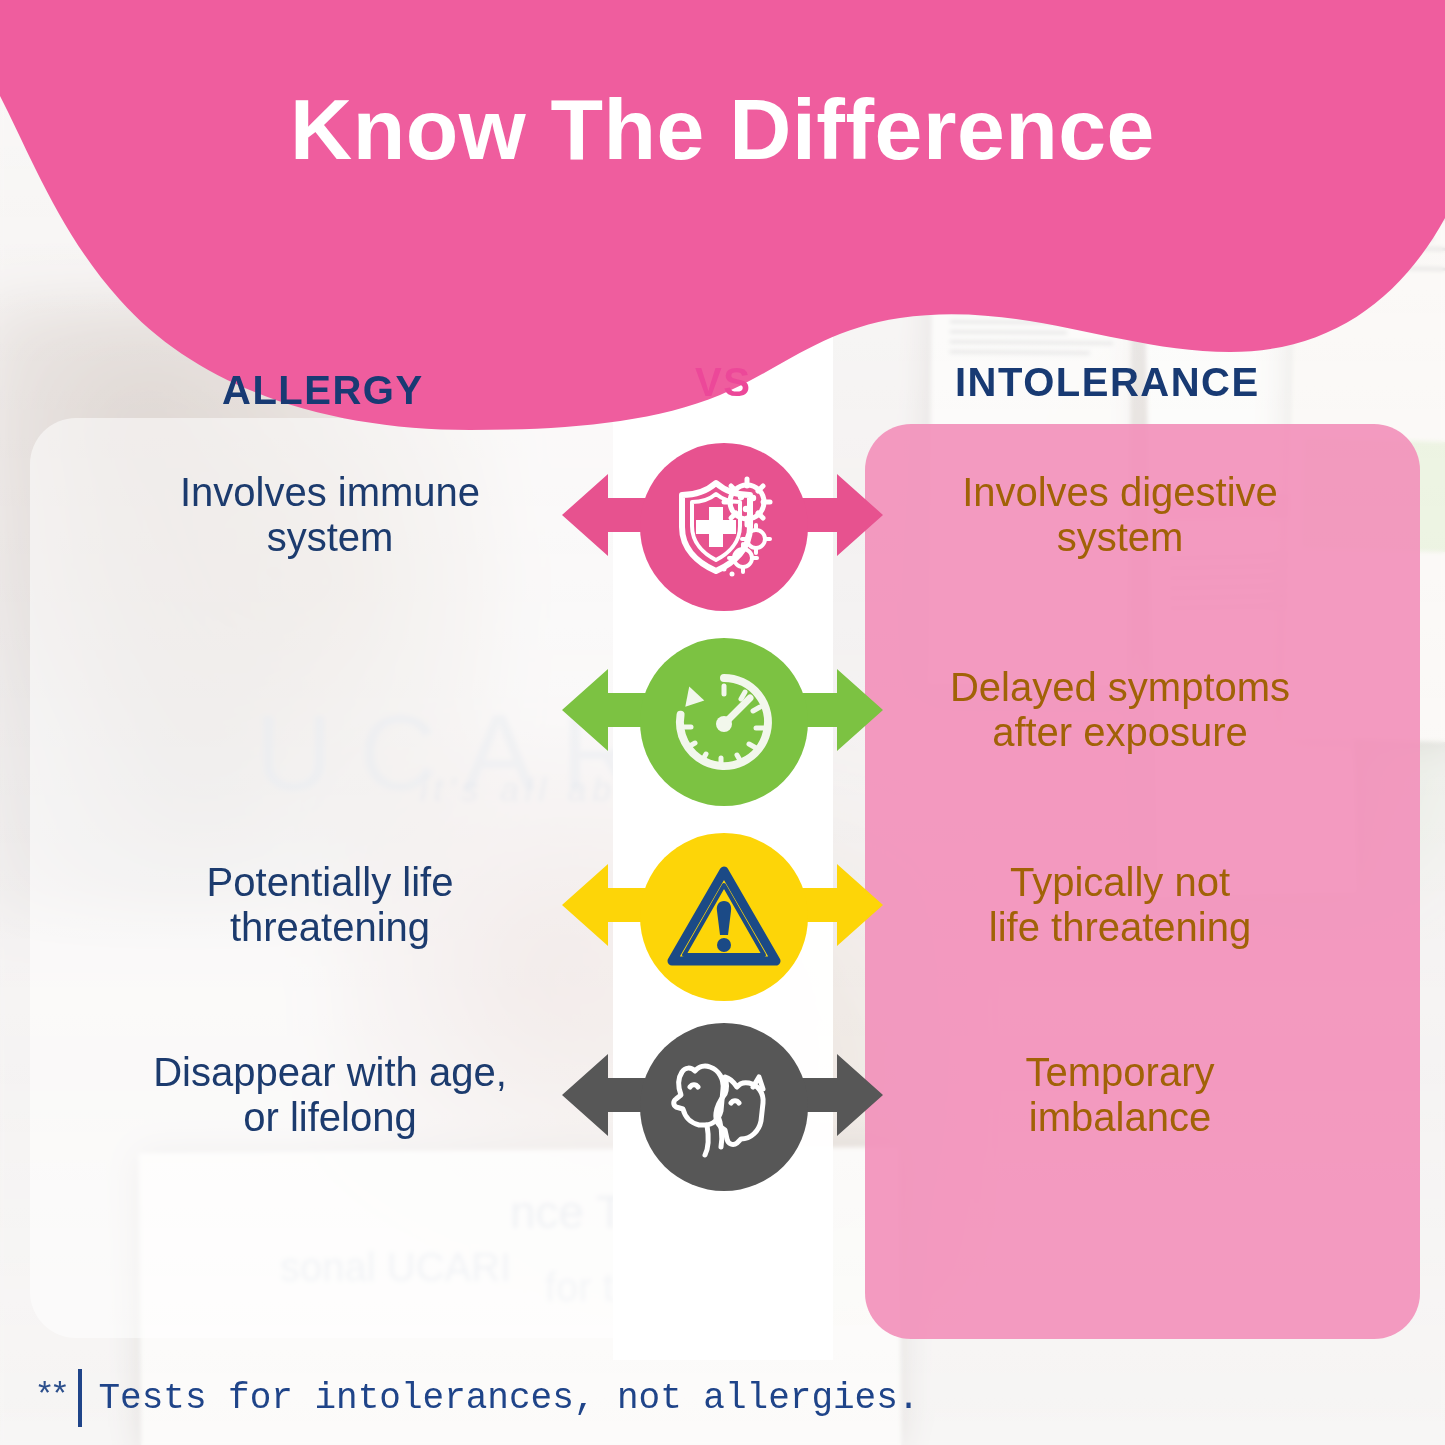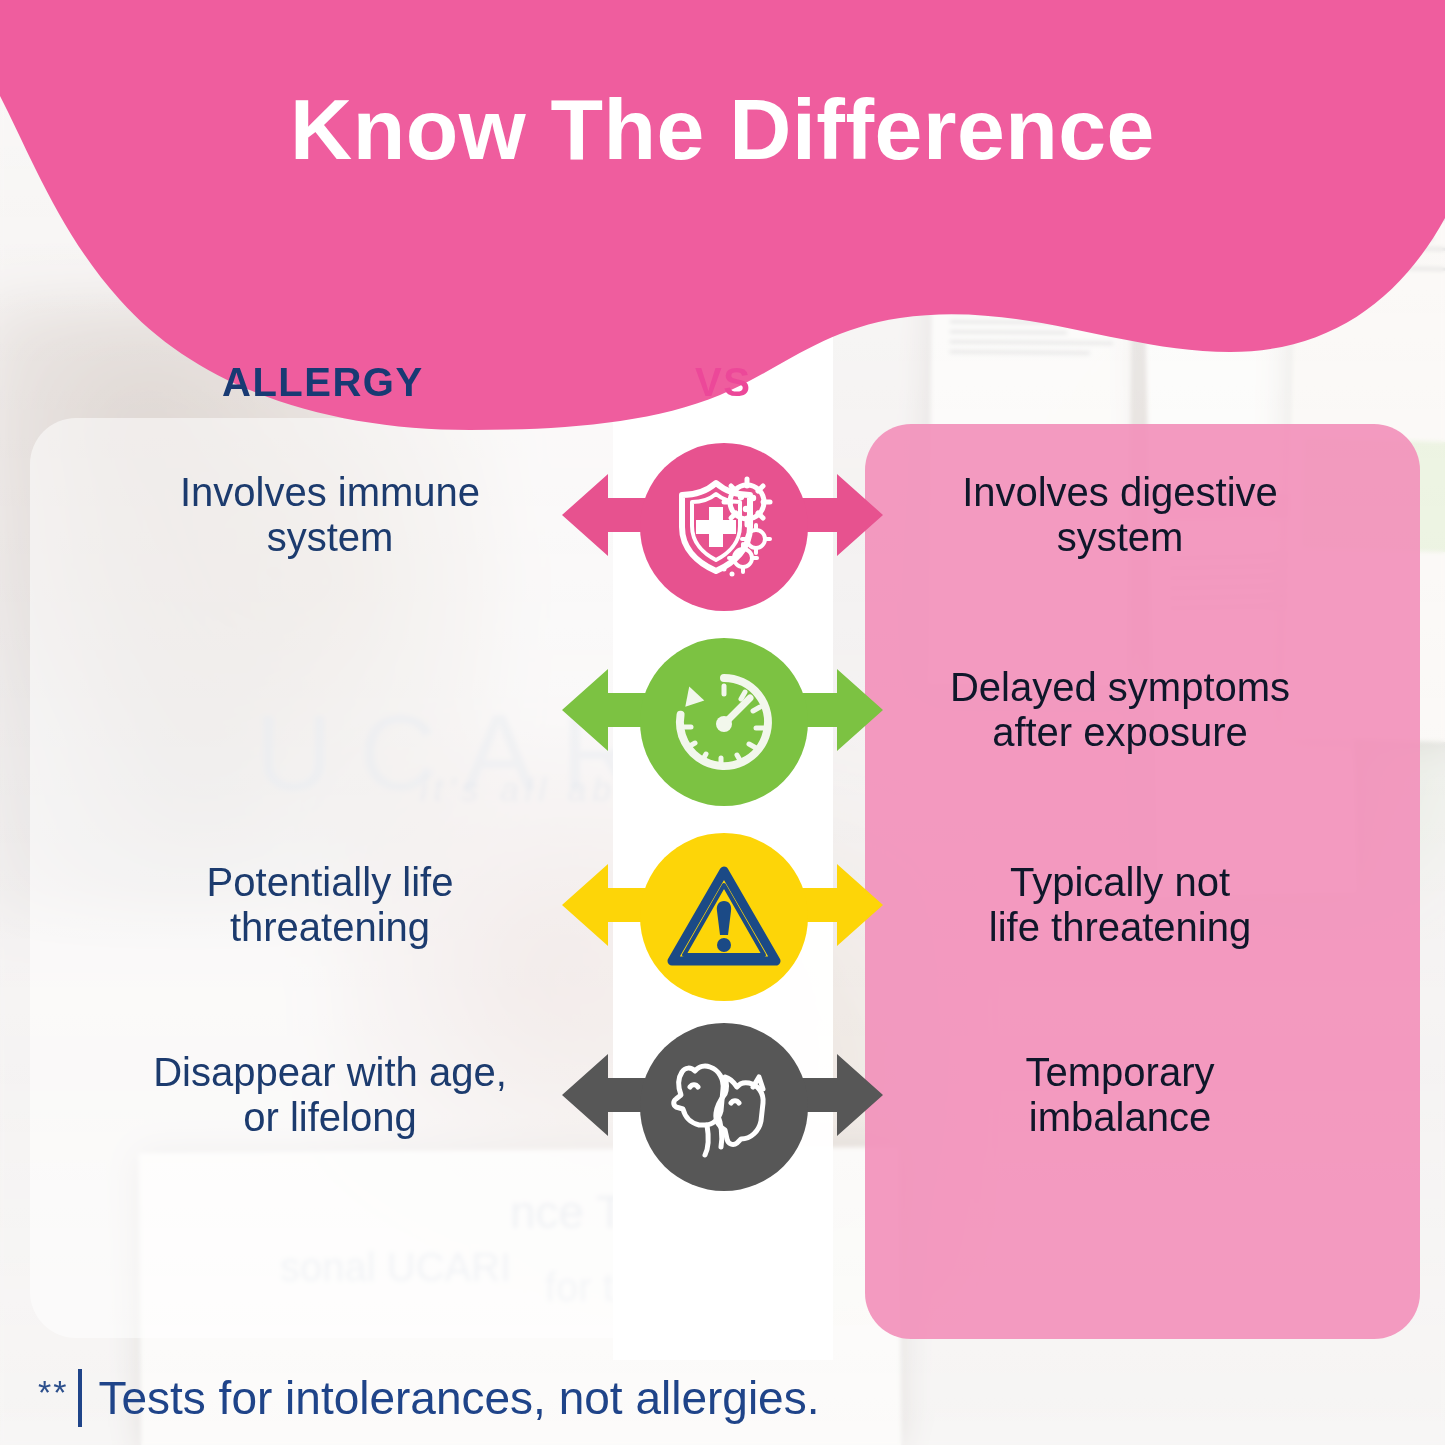--- a/index.html
+++ b/index.html
@@ -156,21 +156,21 @@
 
   
   .col-head {
     position: absolute;
     font-size: 40px;
     font-weight: bold;
     letter-spacing: 1.5px;
     color: #183a73;
     white-space: nowrap;
   }
-  .col-head.allergy     { left: 222px; top: 360px; text-align: right; }
+  .col-head.allergy     { left: 222px; top: 368px; text-align: right; }
   .col-head.intolerance { left: 955px; top: 360px; }
   .col-head.vs {
     left: 695px; top: 360px;
     color: #ec4899;
     font-size: 40px;
   }
 
   
   .row {
     position: absolute;
@@ -183,21 +183,21 @@
     height: 170px;
     display: flex;
     align-items: center;
     justify-content: center;
     text-align: center;
     font-size: 40px;
     line-height: 1.12;
     font-weight: 400;
   }
   .row-label.left  { left: 110px; color: #1c3b6e; }
-  .row-label.right { left: 900px; color: #0f172a; }
+  .row-label.right { left: 900px; color: #a16207; }
 
   .arrow-pair {
     position: absolute;
     left: 550px; top: 0;
     width: 345px; height: 170px;
   }
   .arrow-pair svg { position:absolute; left:0; top:0; }
 
   .badge {
     position: absolute;
@@ -244,23 +244,24 @@
     left: 6px; top: 66px;
     display: flex;
     gap: 9px;
   }
   .foot-dots span { width: 11px; height: 11px; border-radius: 50%; display:block; }
   .foot-rule {
     width: 4px; height: 58px; background: #1f4489; margin-right: 16px;
   }
   .foot-tag {
     color: #1f4489;
-    font-size: 46px;
+    font-size: 36px;
     font-weight: 400;
     white-space: nowrap;
+    font-family: Liberation Mono, monospace;
   }
 </style>
 </head>
 <body>
 
 <div id="canvas">
 
   <div class="bg-layer">
     <div class="bg-base"></div>
     <div class="bg-blob blob-food-left"></div>
@@ -333,20 +334,21 @@
 
   <div class="header-wrap">
     <svg viewBox="0 0 1445 470" preserveAspectRatio="none" aria-hidden="true">
       <path d="M0,0 L1445,0 L1445,218 C1400,300 1330,352 1230,352 C1120,352 1020,300 900,318 C820,330 780,370 720,395 C650,424 560,430 470,430 C330,430 200,390 120,300 C60,234 28,150 0,96 Z" fill="#ef5d9e"></path>
     </svg>
   </div>
   <div class="header-title">Know The Difference</div>
 
   <div class="col-head allergy">ALLERGY</div>
   <div class="col-head vs">VS</div>
+  <div class="col-head intolerance">INTOLERANCE</div>
 
   <div class="row" style="top:430px">
     <div class="row-label left">Involves immune<br>system</div>
     <div class="arrow-pair">
       <svg width="345" height="170" viewBox="0 0 345 170">
         <g fill="#e7528f">
           <path d="M12,85 L58,44 L58,68 L118,68 L118,102 L58,102 L58,126 Z"></path>
           <path d="M333,85 L287,44 L287,68 L227,68 L227,102 L287,102 L287,126 Z"></path>
         </g>
       </svg>

